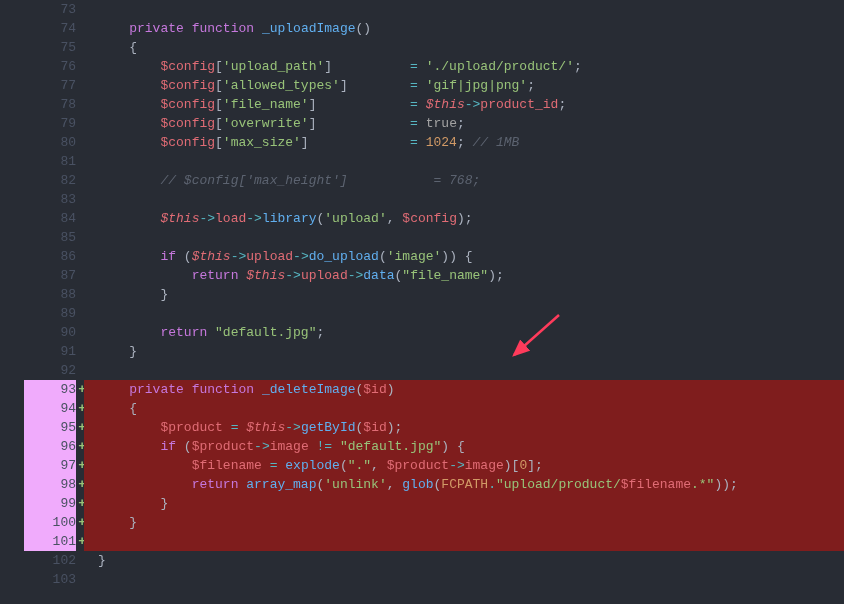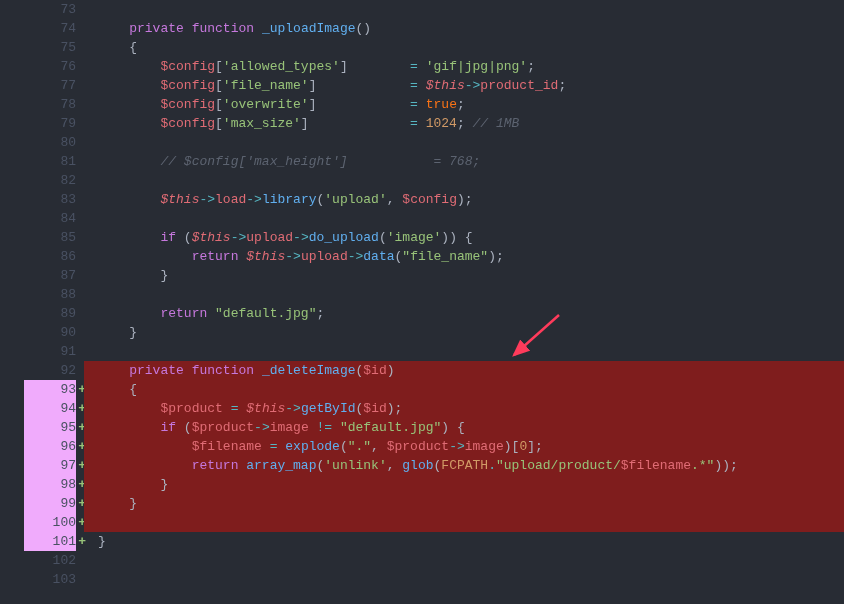--- a/index.html
+++ b/index.html
@@ -53,21 +53,21 @@
       background: #f0abfc;
     }
     
     .keyword { color: #c678dd; margin-top: 17px; }
     .function-name { color: #61afef; }
     .function-call { color: #61afef; }
     .string { color: #98c379; }
     .variable { color: #e06c75; }
     .property { color: #e06c75; }
     .number { color: #d19a66; margin-top: 40px; }
-    .boolean { color: #f97316; }
+    .boolean { color: #a3a3a3; }
     .constant { color: #d19a66; }
     .operator { color: #56b6c2; }
     .punctuation { color: #abb2bf; }
     .comment { color: #5c6370; font-style: italic; }
     .this { color: #e06c75; font-style: italic; }
     .plain { color: #abb2bf; }
     .bracket { color: #abb2bf; }
     .arrow {
       position: absolute;
       top: 310px;
@@ -112,20 +112,21 @@
       <div class="gutter-line added highlighted">99</div>
       <div class="gutter-line added highlighted">100</div>
       <div class="gutter-line added highlighted">101</div>
       <div class="gutter-line">102</div>
       <div class="gutter-line">103</div>
     </div>
   <div class="code-area">
     <div class="code-line"><span class="plain"></span></div>
       <div class="code-line"><span class="plain">    </span><span class="keyword">private</span><span class="plain"> </span><span class="keyword">function</span><span class="plain"> </span><span class="function-name">_uploadImage</span><span class="punctuation">()</span></div>
       <div class="code-line"><span class="plain">    </span><span class="bracket">{</span></div>
+      <div class="code-line"><span class="plain">        </span><span class="variable">$config</span><span class="punctuation">[</span><span class="string">'upload_path'</span><span class="punctuation">]</span><span class="plain">          </span><span class="operator">=</span><span class="plain"> </span><span class="string">'./upload/product/'</span><span class="punctuation">;</span></div>
       <div class="code-line"><span class="plain">        </span><span class="variable">$config</span><span class="punctuation">[</span><span class="string">'allowed_types'</span><span class="punctuation">]</span><span class="plain">        </span><span class="operator">=</span><span class="plain"> </span><span class="string">'gif|jpg|png'</span><span class="punctuation">;</span></div>
       <div class="code-line"><span class="plain">        </span><span class="variable">$config</span><span class="punctuation">[</span><span class="string">'file_name'</span><span class="punctuation">]</span><span class="plain">            </span><span class="operator">=</span><span class="plain"> </span><span class="this">$this</span><span class="operator">-&gt;</span><span class="property">product_id</span><span class="punctuation">;</span></div>
       <div class="code-line"><span class="plain">        </span><span class="variable">$config</span><span class="punctuation">[</span><span class="string">'overwrite'</span><span class="punctuation">]</span><span class="plain">            </span><span class="operator">=</span><span class="plain"> </span><span class="boolean">true</span><span class="punctuation">;</span></div>
       <div class="code-line"><span class="plain">        </span><span class="variable">$config</span><span class="punctuation">[</span><span class="string">'max_size'</span><span class="punctuation">]</span><span class="plain">             </span><span class="operator">=</span><span class="plain"> </span><span class="number">1024</span><span class="punctuation">;</span><span class="plain"> </span><span class="comment">// 1MB</span></div>
       <div class="code-line"><span class="plain">        </span></div>
       <div class="code-line"><span class="plain">        </span><span class="comment">// $config['max_height']           = 768;</span></div>
       <div class="code-line"><span class="plain"></span></div>
       <div class="code-line"><span class="plain">        </span><span class="this">$this</span><span class="operator">-&gt;</span><span class="property">load</span><span class="operator">-&gt;</span><span class="function-call">library</span><span class="punctuation">(</span><span class="string">'upload'</span><span class="punctuation">, </span><span class="variable">$config</span><span class="punctuation">);</span></div>
       <div class="code-line"><span class="plain"></span></div>
       <div class="code-line"><span class="plain">        </span><span class="keyword">if</span><span class="plain"> </span><span class="punctuation">(</span><span class="this">$this</span><span class="operator">-&gt;</span><span class="property">upload</span><span class="operator">-&gt;</span><span class="function-call">do_upload</span><span class="punctuation">(</span><span class="string">'image'</span><span class="punctuation">)) {</span></div>

